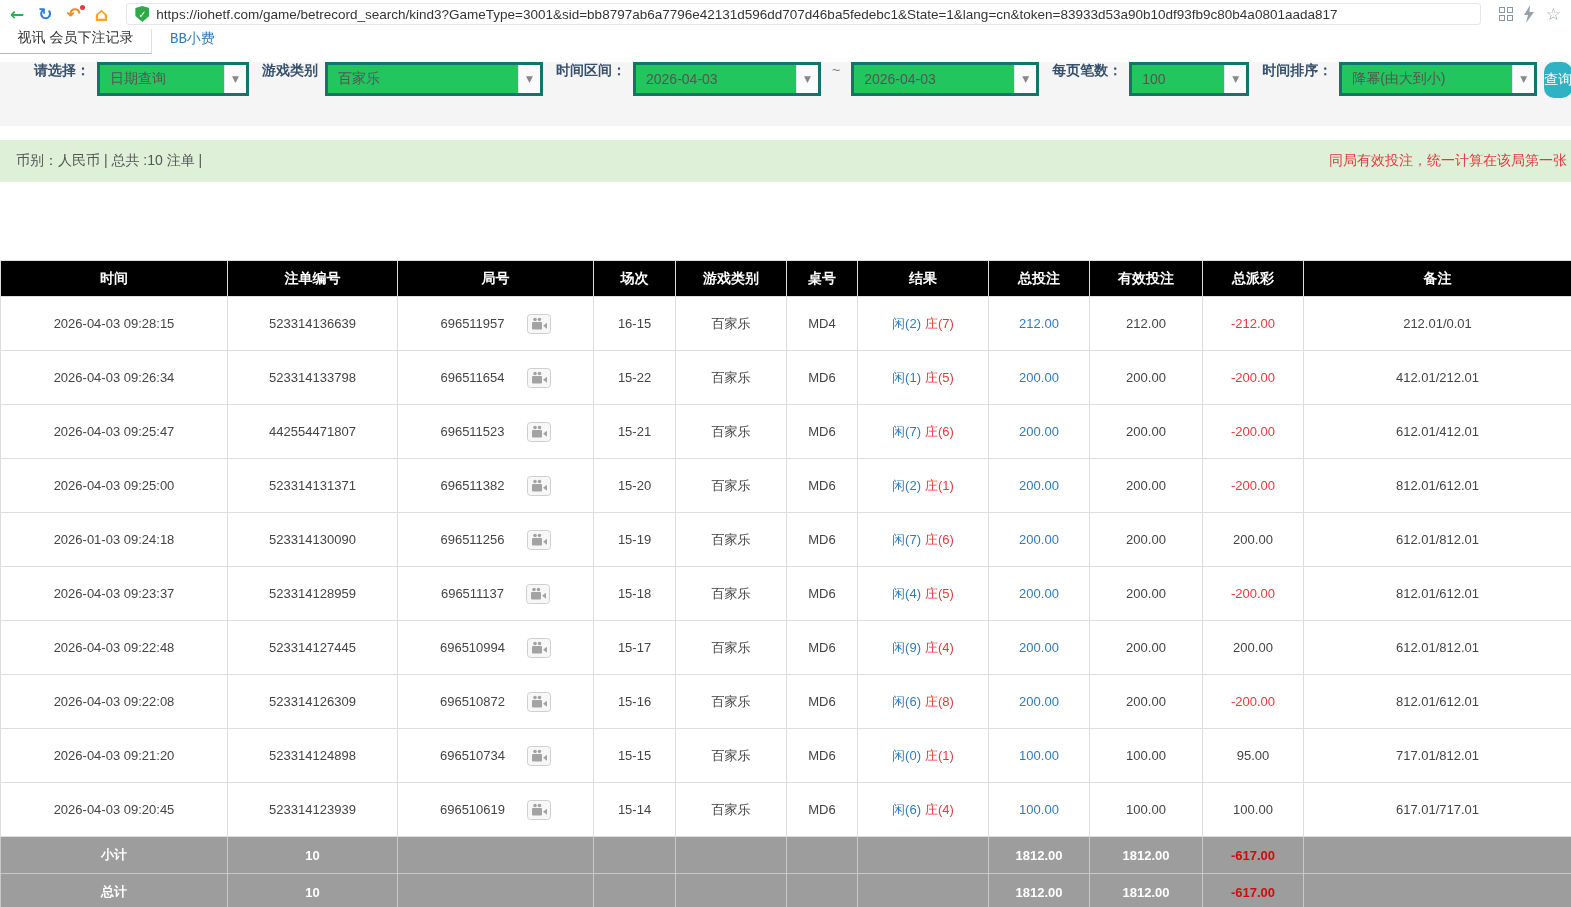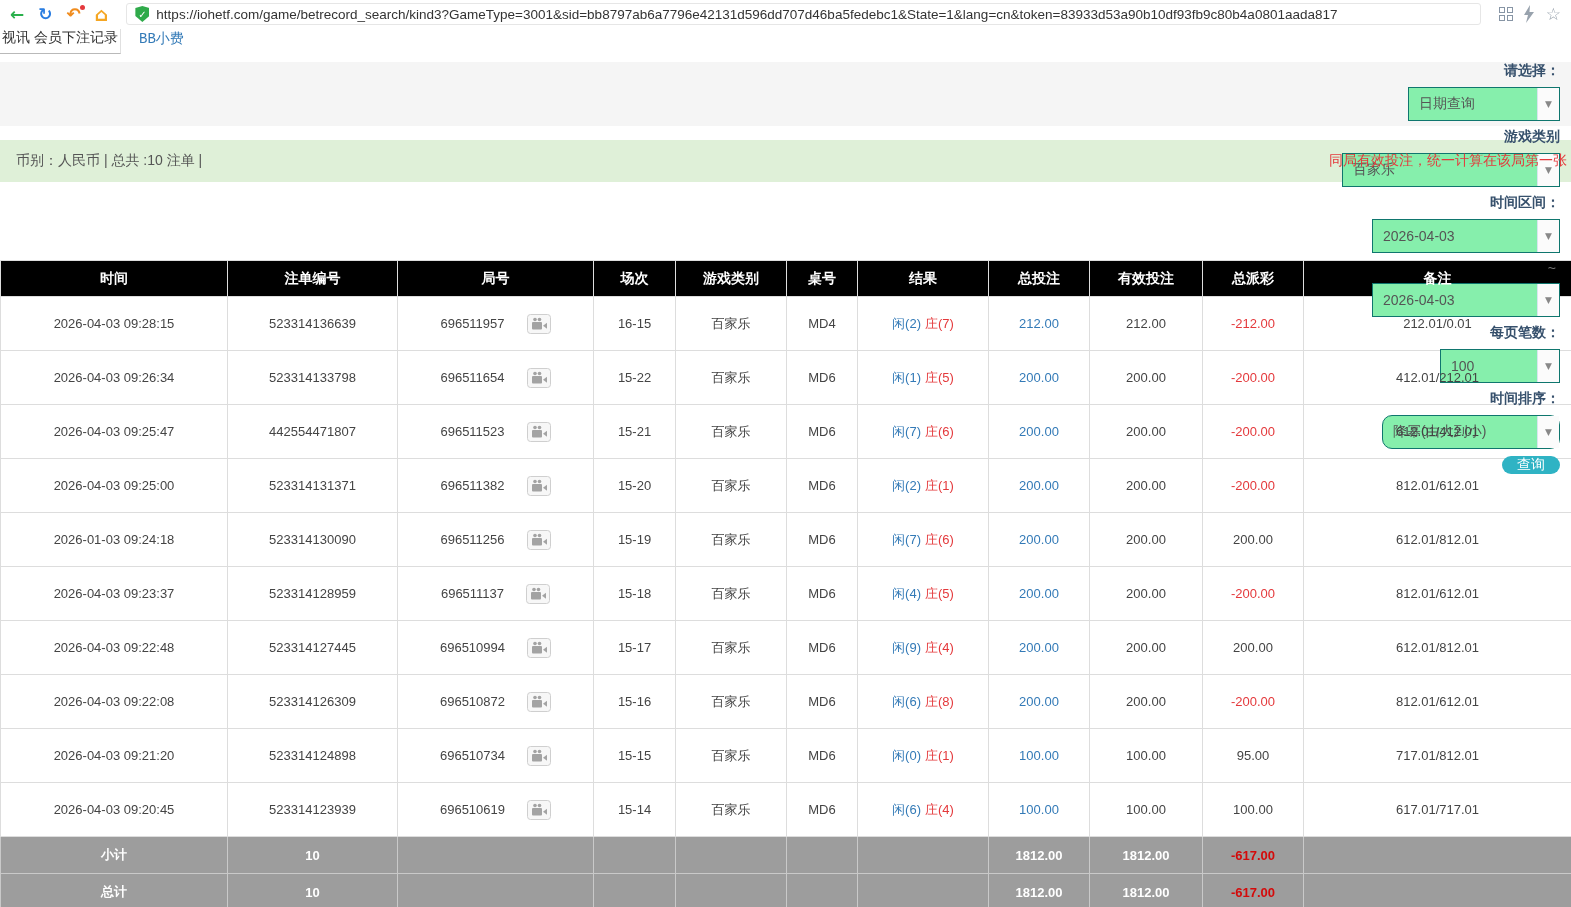--- a/index.html
+++ b/index.html
@@ -21,34 +21,34 @@
     clip-path: polygon(50% 0, 100% 12%, 100% 62%, 50% 100%, 0 62%, 0 12%); }
   .url-text { font-size: 13.5px; color: #333; white-space: nowrap; overflow: hidden; }
   .right-icons { display: flex; align-items: center; gap: 11px; flex: none; padding-right: 2px; }
   .grid-icon { display: grid; grid-template-columns: 6px 6px; grid-gap: 2px; cursor: pointer; }
   .grid-icon i { width: 6px; height: 6px; border: 1.5px solid #8795a5; display: block; }
   .star-icon { color: #98a2ad; font-size: 17px; font-family:"DejaVu Sans",sans-serif; cursor: pointer; }
   .bolt-icon { cursor: pointer; display: flex; }
 
   
   .tab-bar { height: 26px; display: flex; align-items: flex-end; background: #fff; }
-  .tab-record { width: 121px; text-align: center; font-size: 14px; color: #333; padding-bottom: 6px;
+  .tab-record { width: 152px; text-align: center; font-size: 14px; color: #333; padding-bottom: 6px;
     border-bottom: 1px solid #b9b9b9; border-right: 1px solid #e0e0e0; cursor: pointer; white-space: nowrap; }
   .tab-bb { color: #337ab7; font-size: 14px; padding: 0 18px 6px; cursor: pointer; white-space: nowrap; font-family: Liberation Mono, monospace; }
 
   
-  .filter-bar { margin-top: 8px; background: #f5f5f5; height: 64px; display: flex; align-items: flex-end;
-    padding: 0 11px; gap: 7px; white-space: nowrap; flex-direction: column; }
+  .filter-bar { margin-top: 8px; background: #f5f5f5; height: 64px; display: flex; align-items: flex-start;
+    padding: 0 28px; gap: 7px; white-space: nowrap; }
   .filter-label { font-size: 14px; font-weight: bold; color: #36506c; margin-left: 6px; }
-  .combo { height: 34px; background: #86efac; border: 1px solid #0f766e; display: flex; align-items: stretch; cursor: pointer; flex: none; }
+  .combo { height: 34px; background: #22c55e; border: 3px solid #0f766e; display: flex; align-items: stretch; cursor: pointer; flex: none; }
   .combo-text { padding: 0 10px; font-size: 14px; color: #555; flex: 1; display: flex; align-items: center; overflow: hidden; }
   .combo-arrow { width: 22px; border-left: 1px solid #d9e5f0; background: #fbfbfb; display: flex;
     align-items: center; justify-content: center; color: #888; font-size: 9px; font-family:"DejaVu Sans",sans-serif; }
   .w-query { width: 152px; } .w-game { width: 218px; } .w-date { width: 188px; }
-  .w-size { width: 120px; } .w-sort { width: 178px; border-radius: 10px; }
+  .w-size { width: 120px; } .w-sort { width: 198px; }
   .tilde { color: #777; font-size: 14px; padding: 0 4px; }
   .search-btn { margin-left: auto; width: 58px; height: 36px; background: #2fb3c4; color: #fff;
     font-size: 14px; border: none; border-radius: 10px; cursor: pointer; font-family: inherit; }
 
   
   .notice-bar { margin-top: 14px; background: #dff0d8; height: 42px; display: flex; align-items: center;
     justify-content: space-between; padding: 0 4px 0 16px; white-space: nowrap; overflow: hidden; }
   .notice-left { color: #555; font-size: 14px; }
   .notice-right { color: #e4393c; font-size: 14px; }
 

